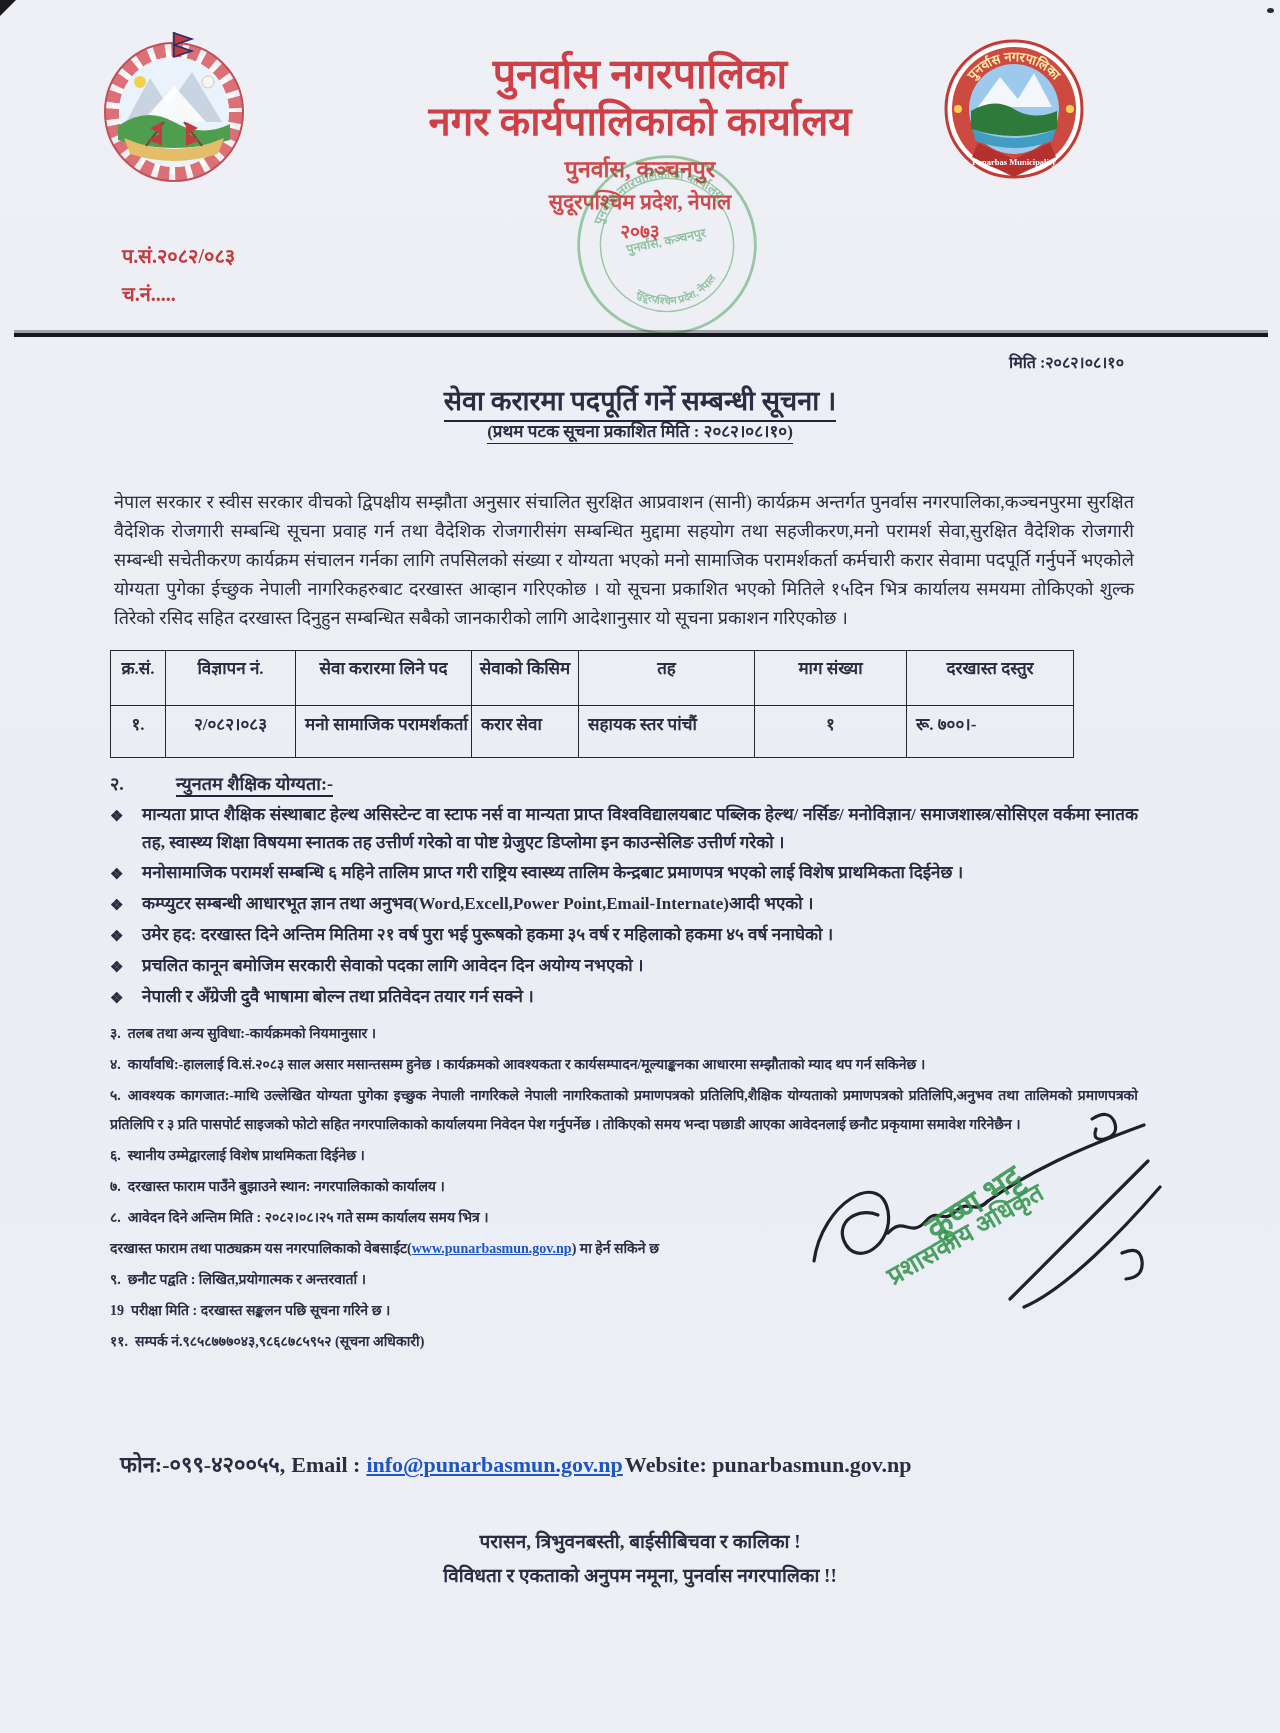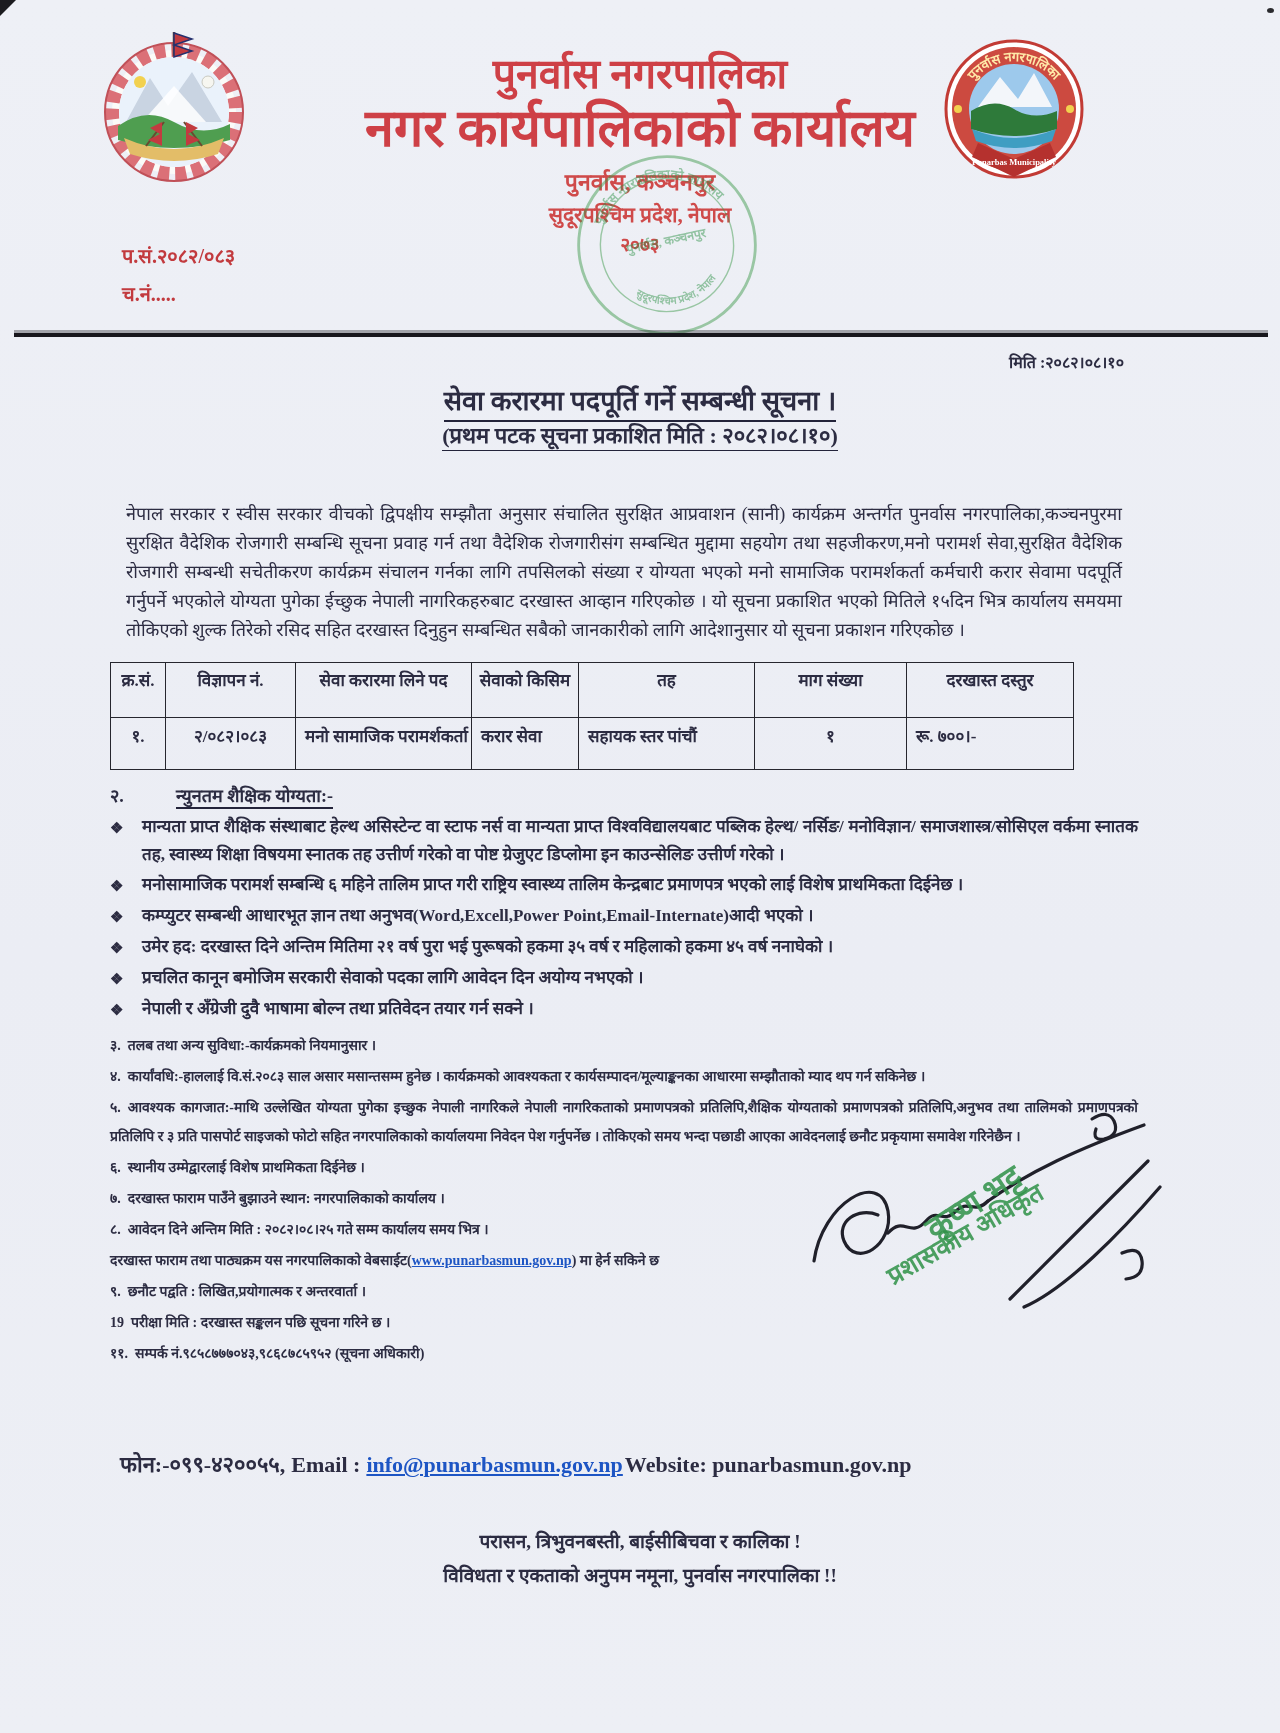--- a/index.html
+++ b/index.html
@@ -9,39 +9,39 @@
         overflow:hidden; color:#2c2c42;}
   .corner{position:absolute; left:0; top:0; width:0; height:0;
         border-top:16px solid #1b1b1f; border-right:16px solid transparent;}
   .speck{position:absolute; right:6px; top:8px; width:7px; height:5px; background:#2a2a2e; border-radius:50%;}
 
   
   .logo-left{position:absolute; left:98px; top:26px; width:152px; height:168px;}
   .logo-right{position:absolute; left:938px; top:34px; width:152px; height:158px;}
   .titles{position:absolute; left:0; right:0; top:52px; text-align:center;}
   .t1{font-size:41px; font-weight:bold; color:#ce4046; line-height:1.12; margin:0;}
-  .t2{font-size:52px; font-weight:bold; color:#ce4046; line-height:1.12; margin:2px 0 0 0;}
+  .t2{font-size:40px; font-weight:bold; color:#ce4046; line-height:1.12; margin:2px 0 0 0;}
   .addr1{font-size:23px; font-weight:bold; color:#cf4a4a; margin-top:7px;}
   .addr2{font-size:21px; font-weight:bold; color:#cf4a4a; margin-top:3px;}
   .year{font-size:19px; font-weight:bold; color:#cf4a4a; margin-top:3px;}
   .hstamp{position:absolute; left:572px; top:150px; width:190px; height:190px;
         opacity:.48; transform:rotate(-12deg);}
   .refs{position:absolute; left:122px; top:246px; color:#c23a3e; font-weight:bold; font-size:20px; line-height:1;}
   .refs .r2{margin-top:18px;}
   .rule{position:absolute; left:14px; right:12px; top:333px; height:4px; background:#17161c;
         box-shadow:0 -3px 0 rgba(23,22,28,.35);}
   .dateline{position:absolute; right:156px; top:351px; font-size:16px; font-weight:bold;}
 
   .doc-title{position:absolute; left:0; right:0; top:381px; text-align:center;}
   .doc-title span{display:inline-block; font-size:27px; font-weight:bold; border-bottom:2.5px solid #23233a; padding-bottom:2px;}
   .doc-subtitle{position:absolute; left:0; right:0; top:419px; text-align:center;}
-  .doc-subtitle span{display:inline-block; font-size:22px; font-weight:bold; border-bottom:1.5px solid #23233a; padding-bottom:1px;}
+  .doc-subtitle span{display:inline-block; font-size:17px; font-weight:bold; border-bottom:1.5px solid #23233a; padding-bottom:1px;}
 
   .body-wrap{position:absolute; left:110px; top:484px; width:1028px;}
-  .intro{font-size:18px; line-height:29px; text-align:justify; margin:16px; font-weight:500;}
+  .intro{font-size:18px; line-height:29px; text-align:justify; margin:4px; font-weight:500;}
 
   table.vac{border-collapse:collapse; table-layout:fixed; width:964px; margin-top:17px;}
   table.vac th, table.vac td{border:1.6px solid #26262e; vertical-align:top; font-size:17px;}
   table.vac th{height:48px; padding-top:5px; text-align:center; font-weight:bold;}
   table.vac td{height:44px; padding-top:6px; font-weight:600;}
   td.c{text-align:center;} td.l{text-align:left; padding-left:9px;}
 
   .qual-line{margin-top:13px; font-size:18px; font-weight:bold;}
   .qual-line .qnum{display:inline-block; width:66px;}
   .qual-line .qhead{border-bottom:2px solid #23233a; padding-bottom:1px;}

